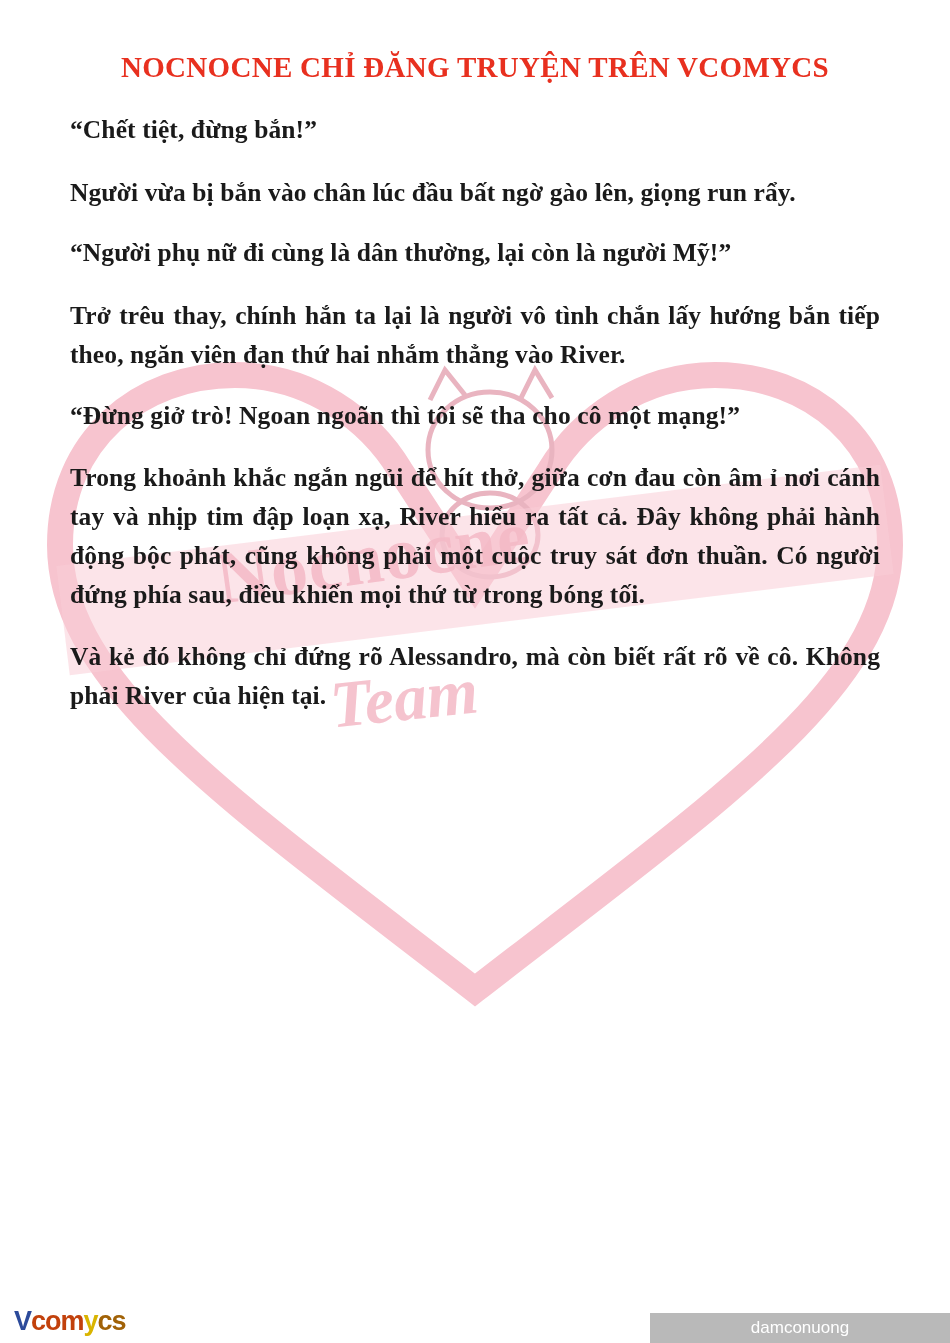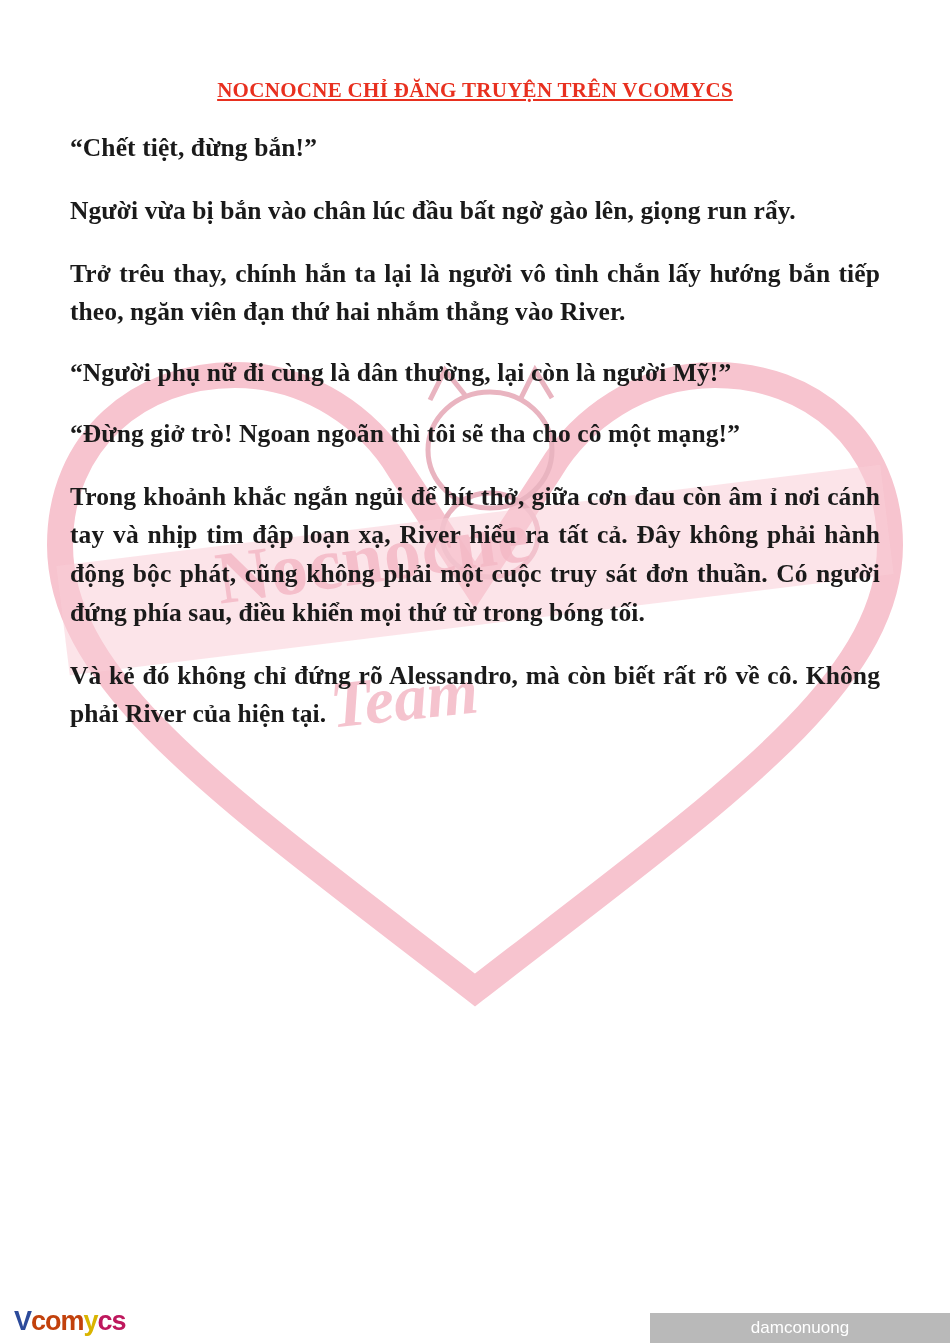--- a/index.html
+++ b/index.html
@@ -75,26 +75,25 @@
   
   .page {
     position: relative;
     z-index: 2;
     padding: 46px 70px 0 70px;
     box-sizing: border-box;
   }
   .banner-title {
     text-align: center;
     color: #e8301f;
-    font-size: 21px;
+    font-size: 29px;
     font-weight: bold;
     letter-spacing: .3px;
-    margin: 32px 0 26px 0;
+    margin: 4px 0 26px 0;
     line-height: 1.2;
-    text-decoration: underline;
   }
   .para {
     font-size: 25.5px;
     line-height: 1.52;
     margin: 0 0 22px 0;
     font-weight: bold;
     letter-spacing: .1px;
   }
   .para.justify {
     text-align: justify;
@@ -115,21 +114,21 @@
     left: 14px;
     bottom: 6px;
     font-family: "Liberation Sans", sans-serif;
     font-weight: bold;
     font-size: 27px;
     letter-spacing: -1px;
   }
   .footer-logo .v { color: #2c4a9a; }
   .footer-logo .com { color: #c2410c; }
   .footer-logo .y { color: #d9b400; }
-  .footer-logo .cs { color: #be185d; }
+  .footer-logo .cs { color: #a16207; }
   .footer-tag {
     position: absolute;
     right: 0;
     bottom: 0;
     width: 300px;
     height: 30px;
     background: #b9b9b9;
     color: #ffffff;
     font-family: "Liberation Sans", sans-serif;
     font-size: 17px;
@@ -158,22 +157,22 @@
     <div class="wm-word sub">Team</div>
   </div>
 </div>
 
 <div class="page">
 
   <div class="banner-title">NOCNOCNE CHỈ ĐĂNG TRUYỆN TRÊN VCOMYCS</div>
 
   <p class="para">“Chết tiệt, đừng bắn!”</p>
   <p class="para justify">Người vừa bị bắn vào chân lúc đầu bất ngờ gào lên, giọng run rẩy.</p>
+  <p class="para">“Người phụ nữ đi cùng là dân thường, lại còn là người Mỹ!”</p>
   <p class="para justify">Trở trêu thay, chính hắn ta lại là người vô tình chắn lấy hướng bắn tiếp theo, ngăn viên đạn thứ hai nhắm thẳng vào River.</p>
-  <p class="para">“Người phụ nữ đi cùng là dân thường, lại còn là người Mỹ!”</p>
   <p class="para">“Đừng giở trò! Ngoan ngoãn thì tôi sẽ tha cho cô một mạng!”</p>
   <p class="para justify">Trong khoảnh khắc ngắn ngủi để hít thở, giữa cơn đau còn âm ỉ nơi cánh tay và nhịp tim đập loạn xạ, River hiểu ra tất cả. Đây không phải hành động bộc phát, cũng không phải một cuộc truy sát đơn thuần. Có người đứng phía sau, điều khiển mọi thứ từ trong bóng tối.</p>
   <p class="para justify">Và kẻ đó không chỉ đứng rõ Alessandro, mà còn biết rất rõ về cô. Không phải River của hiện tại.</p>
 
 </div>
 
 <div class="footer">
   <div class="footer-logo">
     <span class="v">V</span><span class="com">com</span><span class="y">y</span><span class="cs">cs</span>
   </div>

